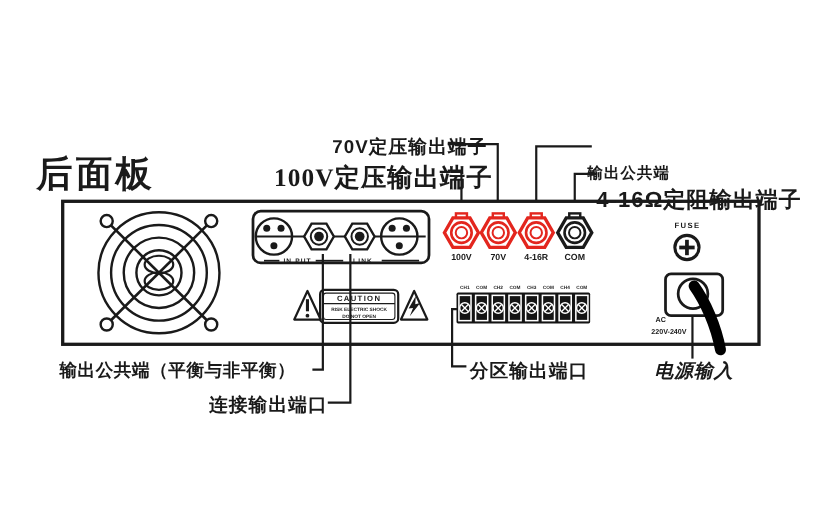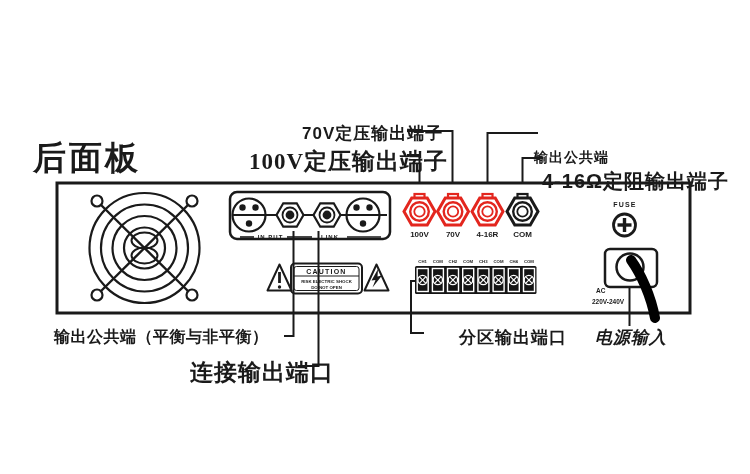--- a/index.html
+++ b/index.html
@@ -6,22 +6,22 @@
   #stage{position:relative;width:750px;height:474px;background:#ffffff;overflow:hidden;
          font-family:"Liberation Sans","DejaVu Sans",sans-serif;color:#1a1a1a;}
   #art{position:absolute;left:0;top:0;}
   .lbl{position:absolute;font-weight:bold;color:#1a1a1a;white-space:nowrap;z-index:3;}
   .title{left:33px;top:136px;font-size:33px;letter-spacing:3px;}
   .l70v{left:272px;top:122px;font-size:17px;letter-spacing:1px;margin-left:30px;}
   .l100v{left:249px;top:146px;font-size:23px;letter-spacing:1px;font-family:Liberation Serif, serif;}
   .l416{left:542px;top:124px;font-size:20px;letter-spacing:1px;margin-top:44px;}
   .lcom{left:534px;top:149px;font-size:14px;letter-spacing:1px;}
   .laud{left:54px;top:327px;font-size:16px;letter-spacing:0.5px;}
-  .llink{left:190px;top:357px;font-size:23px;letter-spacing:1px;}
-  .lzone{left:427px;top:326px;font-size:17px;letter-spacing:1px;margin-left:32px;}
+  .llink{left:190px;top:357px;font-size:17px;letter-spacing:1px;}
+  .lzone{left:427px;top:326px;font-size:17px;letter-spacing:1px;}
   .lpow{left:595px;top:326px;font-size:17px;letter-spacing:1px;font-style:italic;}
   svg text{font-family:"Liberation Sans","DejaVu Sans",sans-serif;font-weight:bold;fill:#1a1a1a;}
   .t43{font-size:4.3px;}
   .t44{font-size:4.4px;}
   .t6{font-size:6px;letter-spacing:1px;}
   .t65{font-size:6.5px;}
   .t7{font-size:7px;letter-spacing:1.2px;}
   .t8{font-size:8px;}
 </style>
 </head>

